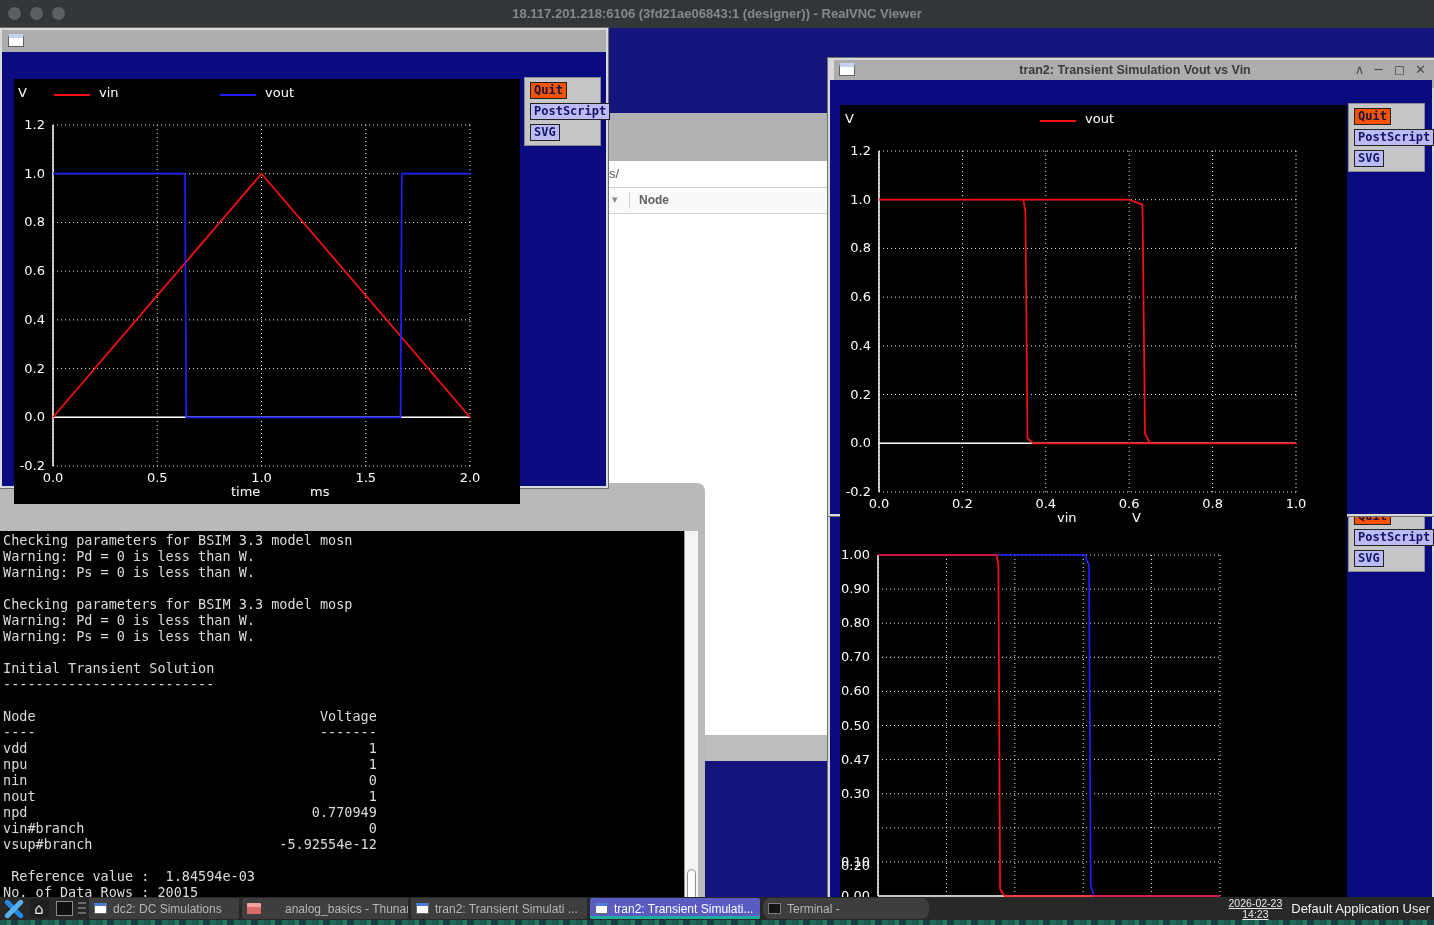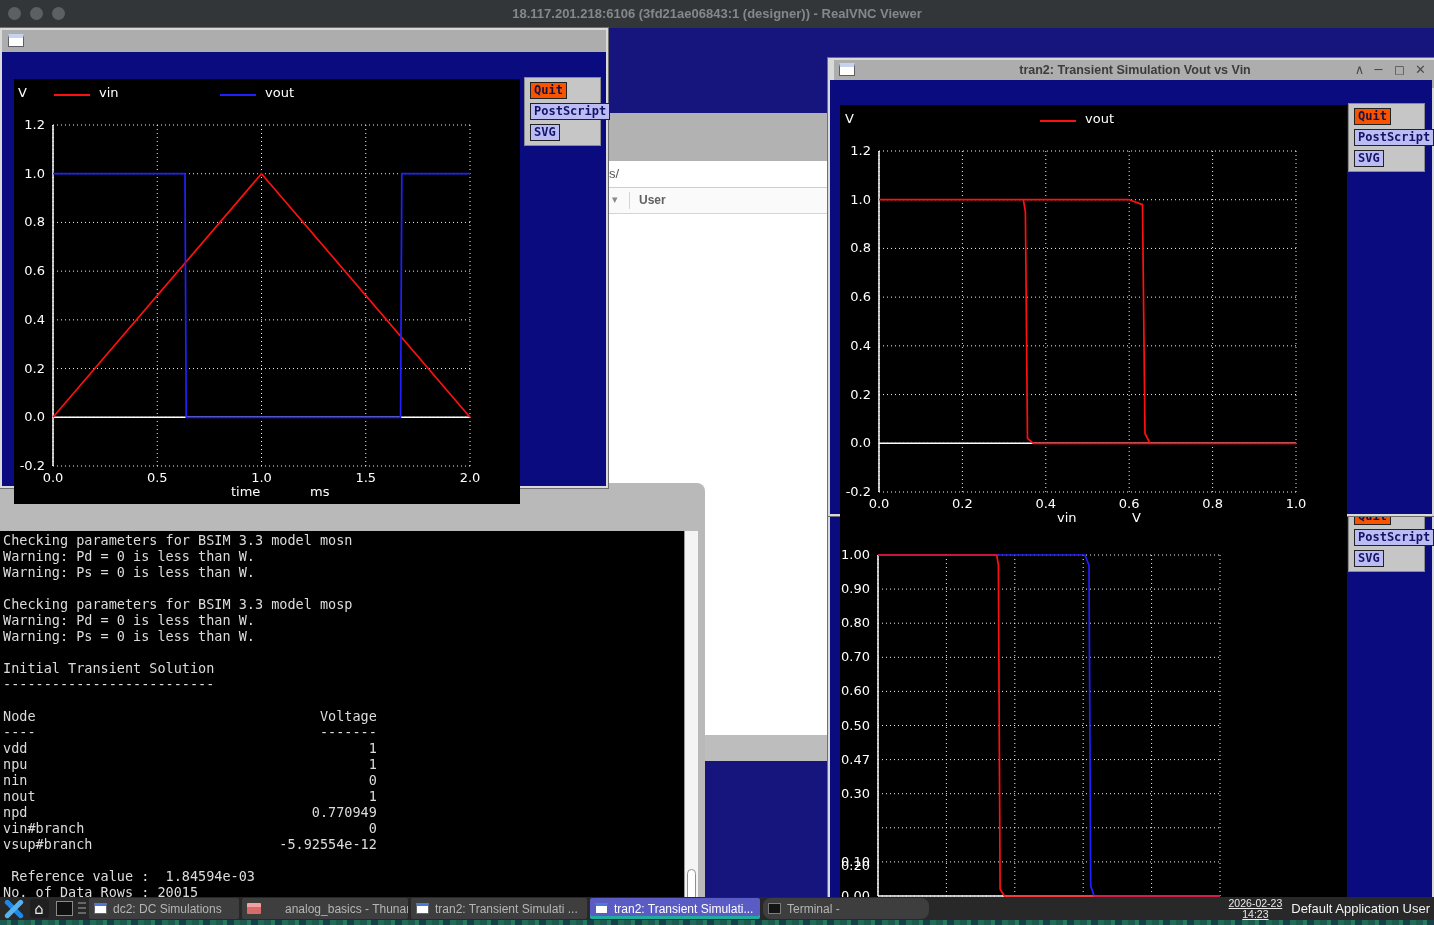--- a/index.html
+++ b/index.html
@@ -79,21 +79,21 @@
   <div id="desktop">
 
     <div id="fm" style="z-index:1;">
       <div class="fmtool"></div>
       <div class="fmpath">
         <span>s/</span>
       </div>
       <div class="fmhead">
         <span class="sortarrow">▾</span>
         <span class="colsep"></span>
-        <span class="coltitle">User</span>
+        <span class="coltitle">Node</span>
       </div>
       <div class="abs" style="left:0;top:101px;width:268px;height:521px;background:#fff;"></div>
       <div class="fmstatus"></div>
     </div>
 
     <div class="win" style="left:828px;top:437px;width:606px;height:456px;z-index:2;">
       <div class="titlebar" style="left:2px;top:2px;width:602px;height:20px;"></div>
       <div class="navy" style="left:2px;top:22px;width:602px;height:430px;">
         <div class="plotarea" id="chart-vtc" style="left:10px;top:23px;width:507px;height:425px;">
           <svg class="plot" width="507" height="425">

